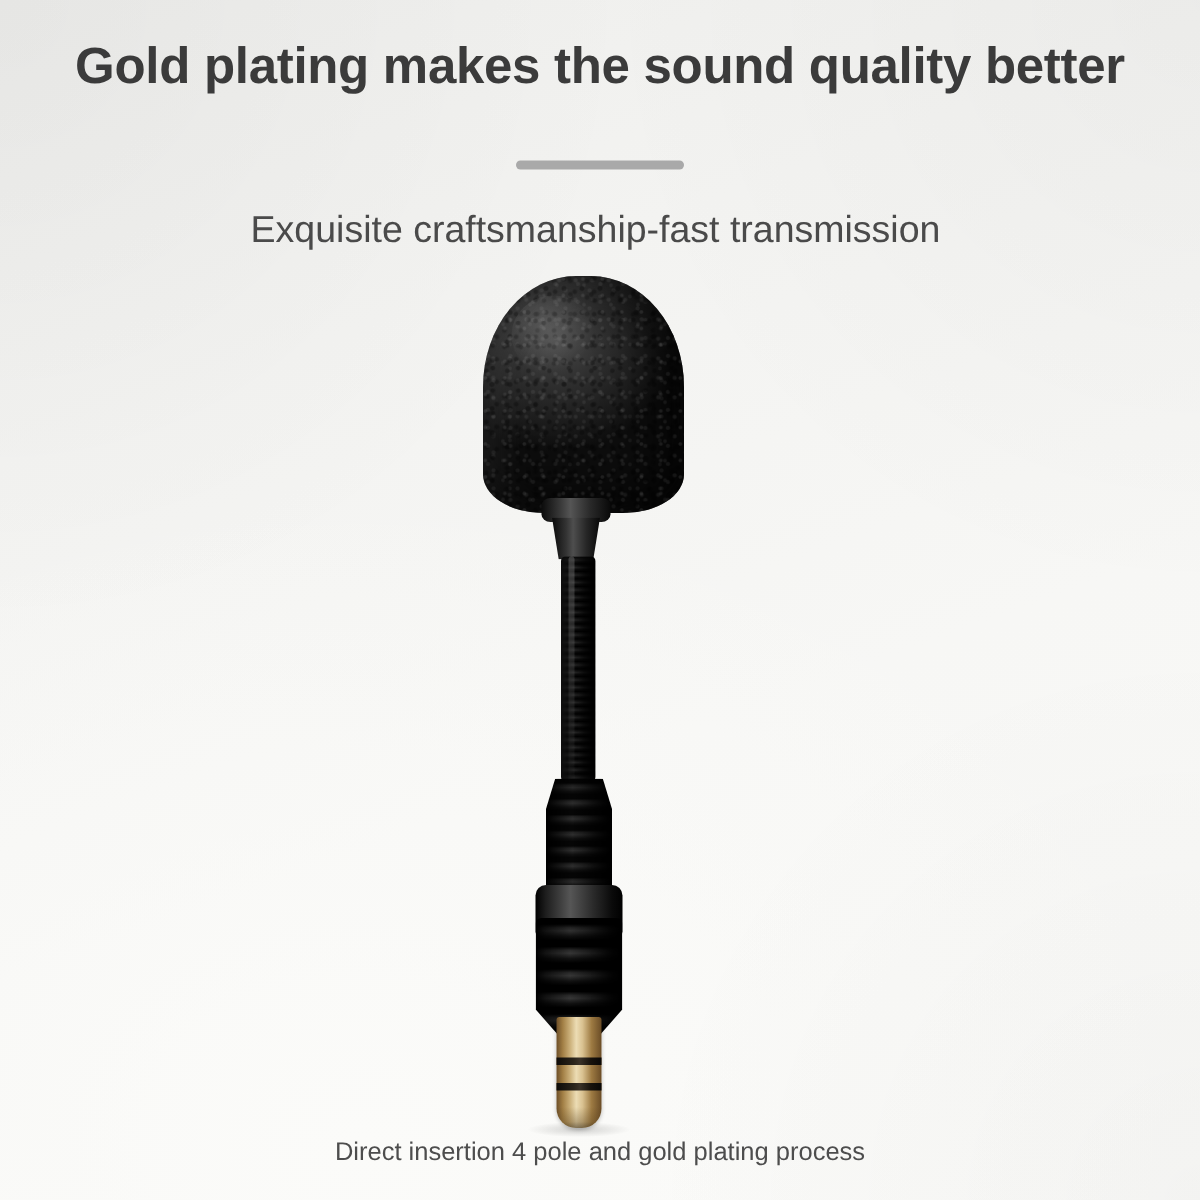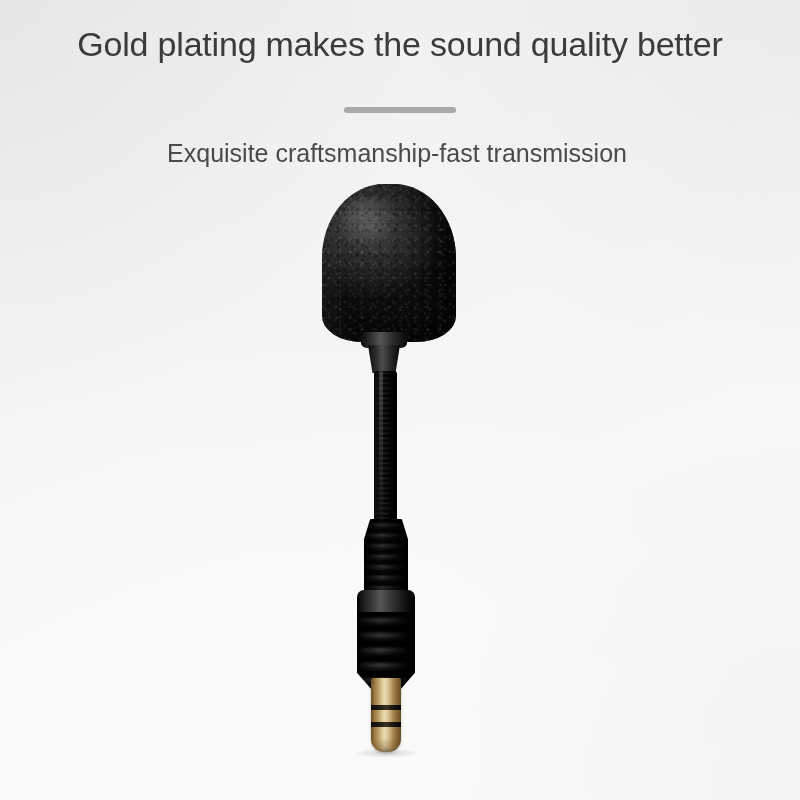--- a/index.html
+++ b/index.html
@@ -38,20 +38,21 @@
     position: absolute;
     top: 22px;
     left: 0;
     width: 800px;
     text-align: center;
     font-size: 34px;
     line-height: 44px;
     color: #3b3b3b;
     letter-spacing: -0.2px;
     white-space: nowrap;
+    font-weight: bold;
   }
 
   .divider {
     position: absolute;
     top: 107px;
     left: 50%;
     transform: translateX(-50%);
     width: 112px;
     height: 6px;
     border-radius: 3px;
@@ -325,14 +326,15 @@
     <div class="grip"></div>
 
     <div class="plug"></div>
     <div class="plug-ring r1"></div>
     <div class="plug-ring r2"></div>
     <div class="plug-tip-shadow"></div>
 
     <div class="ground-shadow"></div>
   </div>
 
+  <div class="caption">Direct insertion 4 pole and gold plating process</div>
 
 </div>
 
 </body></html>

